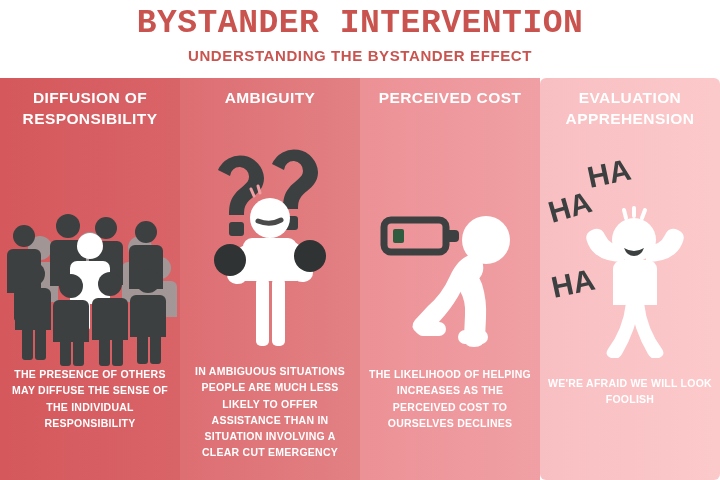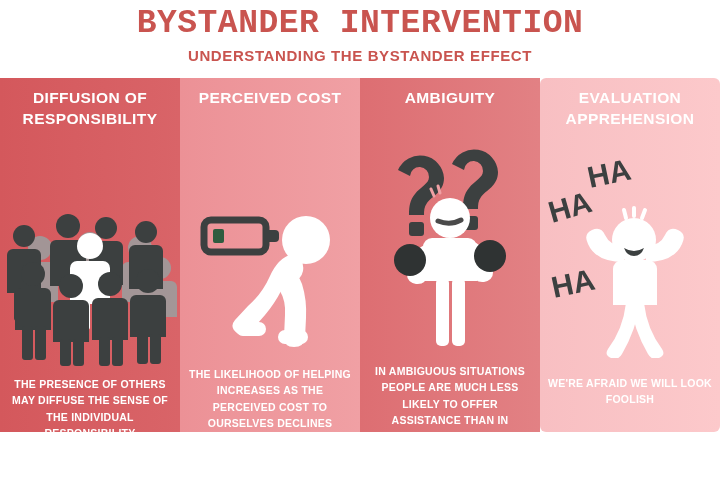--- a/index.html
+++ b/index.html
@@ -54,21 +54,21 @@
   .columns {
     position: absolute;
     left: 0; top: 78px;
     width: 720px;
     height: 402px;
     display: flex;
   }
   .col {
     position: relative;
     width: 180px;
-    height: 354px;
+    height: 402px;
     overflow: hidden;
   }
   .col-1 { background: linear-gradient(to right, #d4585c, #d96468); }
   .col-2 { background: linear-gradient(to right, #dd6e72, #e28184); }
   .col-3 { background: linear-gradient(to right, #ec9196, #f0a0a4); }
   .col-4 { background: linear-gradient(to right, #f8bfc2, #fcc9cb); border-radius: 6px; }
 
   .col-head {
     position: absolute;
     left: 0;
@@ -89,21 +89,21 @@
     left: 8px;
     width: 164px;
     text-align: center;
     color: #ffffff;
     font-size: 10.5px;
     font-weight: bold;
     letter-spacing: 0.25px;
     line-height: 1.55;
     font-family: "Liberation Sans", sans-serif;
   }
-  .body-1 { top: 298px; }
+  .body-1 { top: 288px; }
   .body-2 { top: 285px; }
   .body-3 { top: 288px; }
   .body-4 { top: 297px; }
 
   .art {
     position: absolute;
     left: 0;
     width: 180px;
   }
 
@@ -178,20 +178,69 @@
 
             <circle cx="148" cy="85" r="12"></circle>
             <path d="M136 99 h24 a6 6 0 0 1 6 6 v36 h-36 v-36 a6 6 0 0 1 6 -6z"></path>
             <rect x="137" y="138" width="11" height="30" rx="3"></rect>
             <rect x="150" y="138" width="11" height="30" rx="3"></rect>
           </g>
         </svg>
       </div>
 
       <div class="col-body body-1">THE PRESENCE OF OTHERS MAY DIFFUSE THE SENSE OF THE INDIVIDUAL RESPONSIBILITY</div>
+    </div>
+
+    <div class="col col-2">
+      <div class="col-head">AMBIGUITY</div>
+
+      <div class="art" style="top:60px;">
+        <svg width="180" height="210" viewBox="0 0 180 210">
+          <g fill="#3c4040">
+            <path d="M38 32
+                     a24 24 0 0 1 46 8
+                     c0 14 -12 18 -17 25
+                     c-3 4 -3 8 -3 12
+                     h-15
+                     c0 -9 1 -15 6 -21
+                     c5 -7 14 -10 14 -17
+                     a9.5 9.5 0 0 0 -19 -1 z"></path>
+            <rect x="49" y="84" width="15" height="14" rx="3"></rect>
+          </g>
+          <g fill="#3c4040">
+            <path d="M92 26
+                     a24 24 0 0 1 46 8
+                     c0 14 -12 18 -17 25
+                     c-3 4 -3 8 -3 12
+                     h-15
+                     c0 -9 1 -15 6 -21
+                     c5 -7 14 -10 14 -17
+                     a9.5 9.5 0 0 0 -19 -1 z"></path>
+            <rect x="103" y="78" width="15" height="14" rx="3"></rect>
+          </g>
+
+          <g>
+            <circle cx="90" cy="80" r="20" fill="#ffffff"></circle>
+            <path d="M78 83 q12 5 23 -1" stroke="#4a4a4a" stroke-width="5" fill="none" stroke-linecap="round"></path>
+            <g stroke="#f0a0a4" stroke-width="3" stroke-linecap="round">
+              <line x1="74" y1="58" x2="71" y2="51"></line>
+              <line x1="80" y1="55" x2="78" y2="48"></line>
+            </g>
+            <path d="M72 100 h36 a9 9 0 0 1 9 9 v34 h-54 v-34 a9 9 0 0 1 9 -9z" fill="#ffffff"></path>
+            <path d="M72 104 q-22 6 -25 30 q-1 10 9 12 q10 1 11 -9 q1 -16 11 -22 z" fill="#ffffff"></path>
+            <path d="M108 102 q22 6 25 30 q1 10 -9 12 q-10 1 -11 -9 q-1 -16 -11 -22 z" fill="#ffffff"></path>
+            <circle cx="50" cy="122" r="16" fill="#2f3333"></circle>
+            <circle cx="130" cy="118" r="16" fill="#2f3333"></circle>
+            <rect x="76" y="140" width="13" height="68" rx="5" fill="#ffffff"></rect>
+            <rect x="92" y="140" width="13" height="68" rx="5" fill="#ffffff"></rect>
+          </g>
+        </svg>
+      </div>
+
+      <div class="col-body body-2">IN AMBIGUOUS SITUATIONS PEOPLE ARE MUCH LESS LIKELY TO OFFER ASSISTANCE THAN IN SITUATION INVOLVING A CLEAR CUT EMERGENCY</div>
     </div>
 
     <div class="col col-3">
       <div class="col-head">PERCEIVED COST</div>
 
       <div class="art" style="top:112px;">
         <svg width="180" height="170" viewBox="0 0 180 170">
           <g>
             <rect x="24" y="30" width="62" height="32" rx="7" fill="none" stroke="#3c4040" stroke-width="7"></rect>
             <rect x="33" y="39" width="11" height="14" rx="2" fill="#2f5c3f"></rect>
@@ -223,69 +272,20 @@
                      q1 -6 11 -5 z"></path>
             <rect x="56" y="132" width="30" height="14" rx="7"></rect>
             <rect x="98" y="140" width="30" height="14" rx="7"></rect>
           </g>
         </svg>
       </div>
 
       <div class="col-body body-3">THE LIKELIHOOD OF HELPING INCREASES AS THE PERCEIVED COST TO OURSELVES DECLINES</div>
     </div>
 
-    <div class="col col-2">
-      <div class="col-head">AMBIGUITY</div>
-
-      <div class="art" style="top:60px;">
-        <svg width="180" height="210" viewBox="0 0 180 210">
-          <g fill="#3c4040">
-            <path d="M38 32
-                     a24 24 0 0 1 46 8
-                     c0 14 -12 18 -17 25
-                     c-3 4 -3 8 -3 12
-                     h-15
-                     c0 -9 1 -15 6 -21
-                     c5 -7 14 -10 14 -17
-                     a9.5 9.5 0 0 0 -19 -1 z"></path>
-            <rect x="49" y="84" width="15" height="14" rx="3"></rect>
-          </g>
-          <g fill="#3c4040">
-            <path d="M92 26
-                     a24 24 0 0 1 46 8
-                     c0 14 -12 18 -17 25
-                     c-3 4 -3 8 -3 12
-                     h-15
-                     c0 -9 1 -15 6 -21
-                     c5 -7 14 -10 14 -17
-                     a9.5 9.5 0 0 0 -19 -1 z"></path>
-            <rect x="103" y="78" width="15" height="14" rx="3"></rect>
-          </g>
-
-          <g>
-            <circle cx="90" cy="80" r="20" fill="#ffffff"></circle>
-            <path d="M78 83 q12 5 23 -1" stroke="#4a4a4a" stroke-width="5" fill="none" stroke-linecap="round"></path>
-            <g stroke="#f0a0a4" stroke-width="3" stroke-linecap="round">
-              <line x1="74" y1="58" x2="71" y2="51"></line>
-              <line x1="80" y1="55" x2="78" y2="48"></line>
-            </g>
-            <path d="M72 100 h36 a9 9 0 0 1 9 9 v34 h-54 v-34 a9 9 0 0 1 9 -9z" fill="#ffffff"></path>
-            <path d="M72 104 q-22 6 -25 30 q-1 10 9 12 q10 1 11 -9 q1 -16 11 -22 z" fill="#ffffff"></path>
-            <path d="M108 102 q22 6 25 30 q1 10 -9 12 q-10 1 -11 -9 q-1 -16 -11 -22 z" fill="#ffffff"></path>
-            <circle cx="50" cy="122" r="16" fill="#2f3333"></circle>
-            <circle cx="130" cy="118" r="16" fill="#2f3333"></circle>
-            <rect x="76" y="140" width="13" height="68" rx="5" fill="#ffffff"></rect>
-            <rect x="92" y="140" width="13" height="68" rx="5" fill="#ffffff"></rect>
-          </g>
-        </svg>
-      </div>
-
-      <div class="col-body body-2">IN AMBIGUOUS SITUATIONS PEOPLE ARE MUCH LESS LIKELY TO OFFER ASSISTANCE THAN IN SITUATION INVOLVING A CLEAR CUT EMERGENCY</div>
-    </div>
-
     <div class="col col-4">
       <div class="col-head">EVALUATION APPREHENSION</div>
 
       <div class="art" style="top:70px;">
         <svg width="180" height="210" viewBox="0 0 180 210">
           <g fill="#3c4040" font-family="Liberation Sans, sans-serif" font-weight="bold">
             <text x="50" y="40" font-size="30" transform="rotate(-12 50 40)">HA</text>
             <text x="12" y="75" font-size="30" transform="rotate(-16 12 75)">HA</text>
             <text x="14" y="150" font-size="30" transform="rotate(-12 14 150)">HA</text>
           </g>

